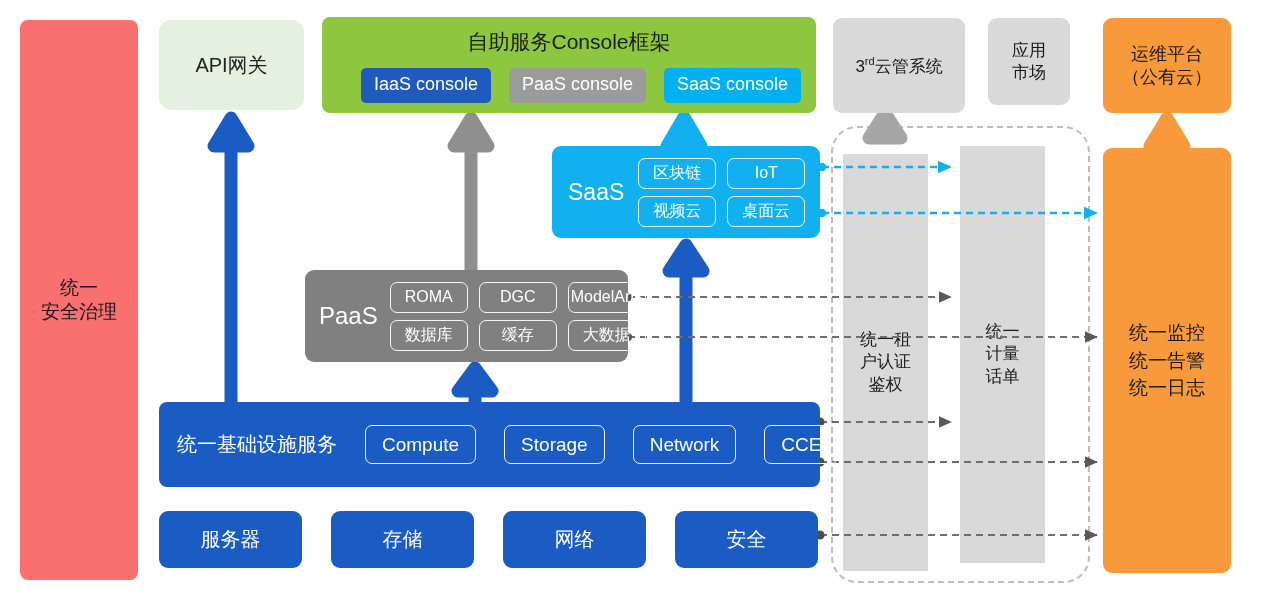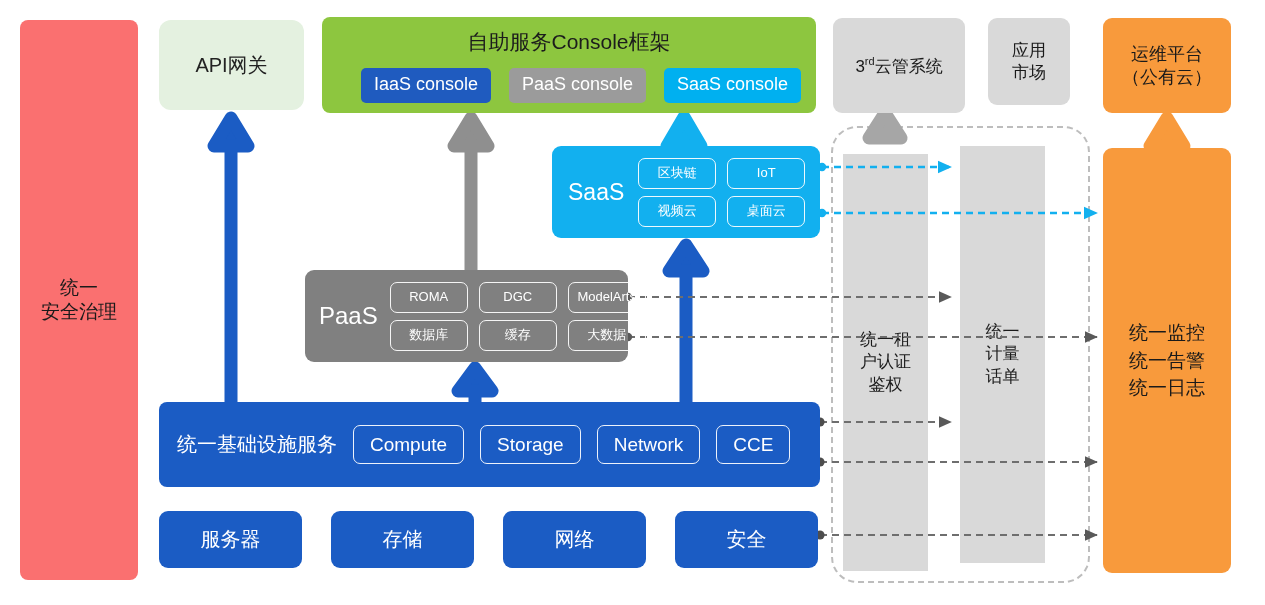--- a/index.html
+++ b/index.html
@@ -27,29 +27,29 @@
   .grey-box sup{font-size:11px;vertical-align:super;}
 
   
   .orange-box{background:#f89a3c;border-radius:9px;color:#1a1a1a;font-size:18px;}
   .orange-panel{background:#f89a3c;border-radius:9px;color:#1a1a1a;font-size:19px;line-height:1.45;}
 
   
   .saas-block{background:#12b0ef;border-radius:9px;display:flex;align-items:center;justify-content:flex-start;padding-left:16px;gap:14px;}
   .saas-label{color:#fff;font-size:23px;}
   .saas-grid{display:grid;grid-template-columns:repeat(2,78px);grid-template-rows:repeat(2,31px);gap:7px 11px;}
-  .sub-chip{border:1.6px solid rgba(255,255,255,.92);border-radius:7px;color:#fff;font-size:13px;display:flex;align-items:center;justify-content:center;}
+  .sub-chip{border:1.6px solid rgba(255,255,255,.92);border-radius:7px;color:#fff;font-size:16px;display:flex;align-items:center;justify-content:center;}
 
   
   .paas-block{background:#808080;border-radius:9px;display:flex;align-items:center;justify-content:flex-start;padding-left:14px;gap:12px;}
   .paas-label{color:#fff;font-size:24px;}
   .paas-grid{display:grid;grid-template-columns:repeat(3,78px);grid-template-rows:repeat(2,31px);gap:7px 11px;}
 
   
-  .infra-bar{background:#1b5cc4;border-radius:8px;display:flex;align-items:center;justify-content:flex-start;padding-left:18px;gap:16px;}
+  .infra-bar{background:#1b5cc4;border-radius:8px;display:flex;align-items:center;justify-content:flex-start;padding-left:18px;gap:28px;}
   .infra-label{color:#fff;font-size:20px;white-space:nowrap;}
   .infra-chip{border:1.6px solid rgba(255,255,255,.92);border-radius:7px;color:#fff;font-size:19px;padding:7px 16px;white-space:nowrap;}
 
   
   .blue-box{background:#1b5cc4;border-radius:9px;color:#fff;font-size:20px;}
 
   
   .dashed-zone{position:absolute;border:2.2px dashed #bdbdbd;border-radius:26px;box-sizing:border-box;}
   .mid-col{position:absolute;background:#d9d9d9;color:#1a1a1a;font-size:17px;line-height:1.3;display:flex;align-items:center;justify-content:center;text-align:center;}
 

